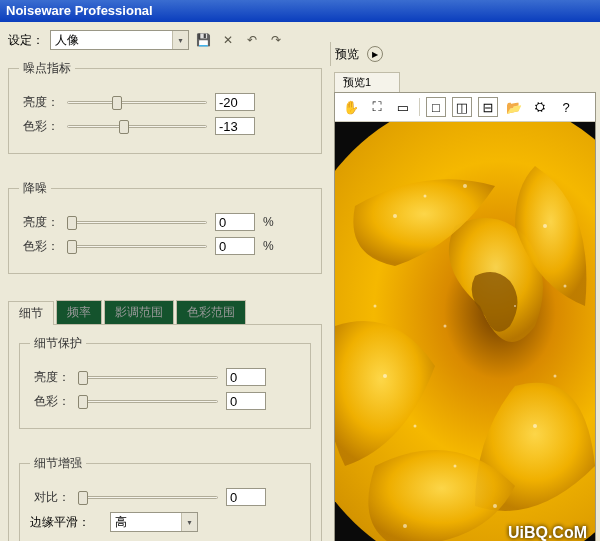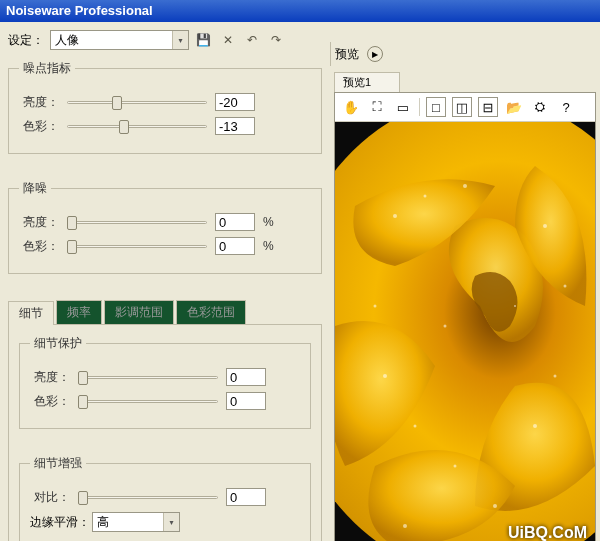--- a/index.html
+++ b/index.html
@@ -19,21 +19,21 @@
 .slider-row .lbl { width: 40px; text-align: right; color: #333; }
 .slider { position: relative; width: 140px; height: 18px; }
 .slider .track { position: absolute; top: 8px; left: 0; right: 0; height: 3px; background: #f5f3ea; border: 1px solid #b0ac98; border-radius: 2px; }
 .slider .thumb { position: absolute; top: 3px; width: 10px; height: 14px; background: #e8e5d6; border: 1px solid #8a8670; border-radius: 2px; }
 .valbox { border: 1px solid #9a9786; background: #fff; width: 40px; height: 18px; font-size: 13px; padding: 1px 3px; text-align: left; }
 .pct { font-size: 12px; color: #333; }
 .tabs { display: flex; border-bottom: 1px solid #c0bca8; margin-bottom: 0; }
 .tab { font-size: 12px; padding: 3px 10px; border: 1px solid #c0bca8; border-bottom: none; background: #14532d; color: #999; margin-right: 2px; cursor: pointer; }
 .tab.active { background: #ece9d8; color: #333; position: relative; top: 1px; }
 .tab-content { border: 1px solid #c0bca8; border-top: none; padding: 10px; }
-.edge-row { display: flex; align-items: center; gap: 2px; margin-top: 6px; font-size: 12px; }
+.edge-row { display: flex; align-items: center; gap: 20px; margin-top: 6px; font-size: 12px; }
 .edge-row .lbl { width: 60px; text-align: right; }
 .preview-header { display: flex; align-items: center; gap: 8px; font-size: 12px; margin-bottom: 6px; padding-left: 4px; border-left: 1px solid #c0bca8; height: 24px; }
 .play-btn { width: 16px; height: 16px; border: 1px solid #8a8670; border-radius: 50%; display: flex; align-items: center; justify-content: center; font-size: 8px; cursor: pointer; }
 .preview-tab { font-size: 11px; background: #f5f3ea; border: 1px solid #c0bca8; border-bottom: none; padding: 2px 28px 2px 8px; width: fit-content; margin-left: 4px; }
 .preview-box { border: 1px solid #9a9786; background: #fff; height: 460px; margin-left: 4px; overflow: hidden; }
 .preview-toolbar { display: flex; align-items: center; gap: 6px; padding: 4px 6px; border-bottom: 1px solid #d0cdbe; }
 .tb-icon { width: 20px; height: 20px; display: flex; align-items: center; justify-content: center; font-size: 13px; cursor: pointer; border: 1px solid transparent; }
 .tb-icon.boxed { border: 1px solid #9a9786; }
 .sep { width: 1px; height: 18px; background: #d0cdbe; }
 .image-area { position: relative; height: calc(100% - 30px); background: #0b0b0b; overflow: hidden; }

